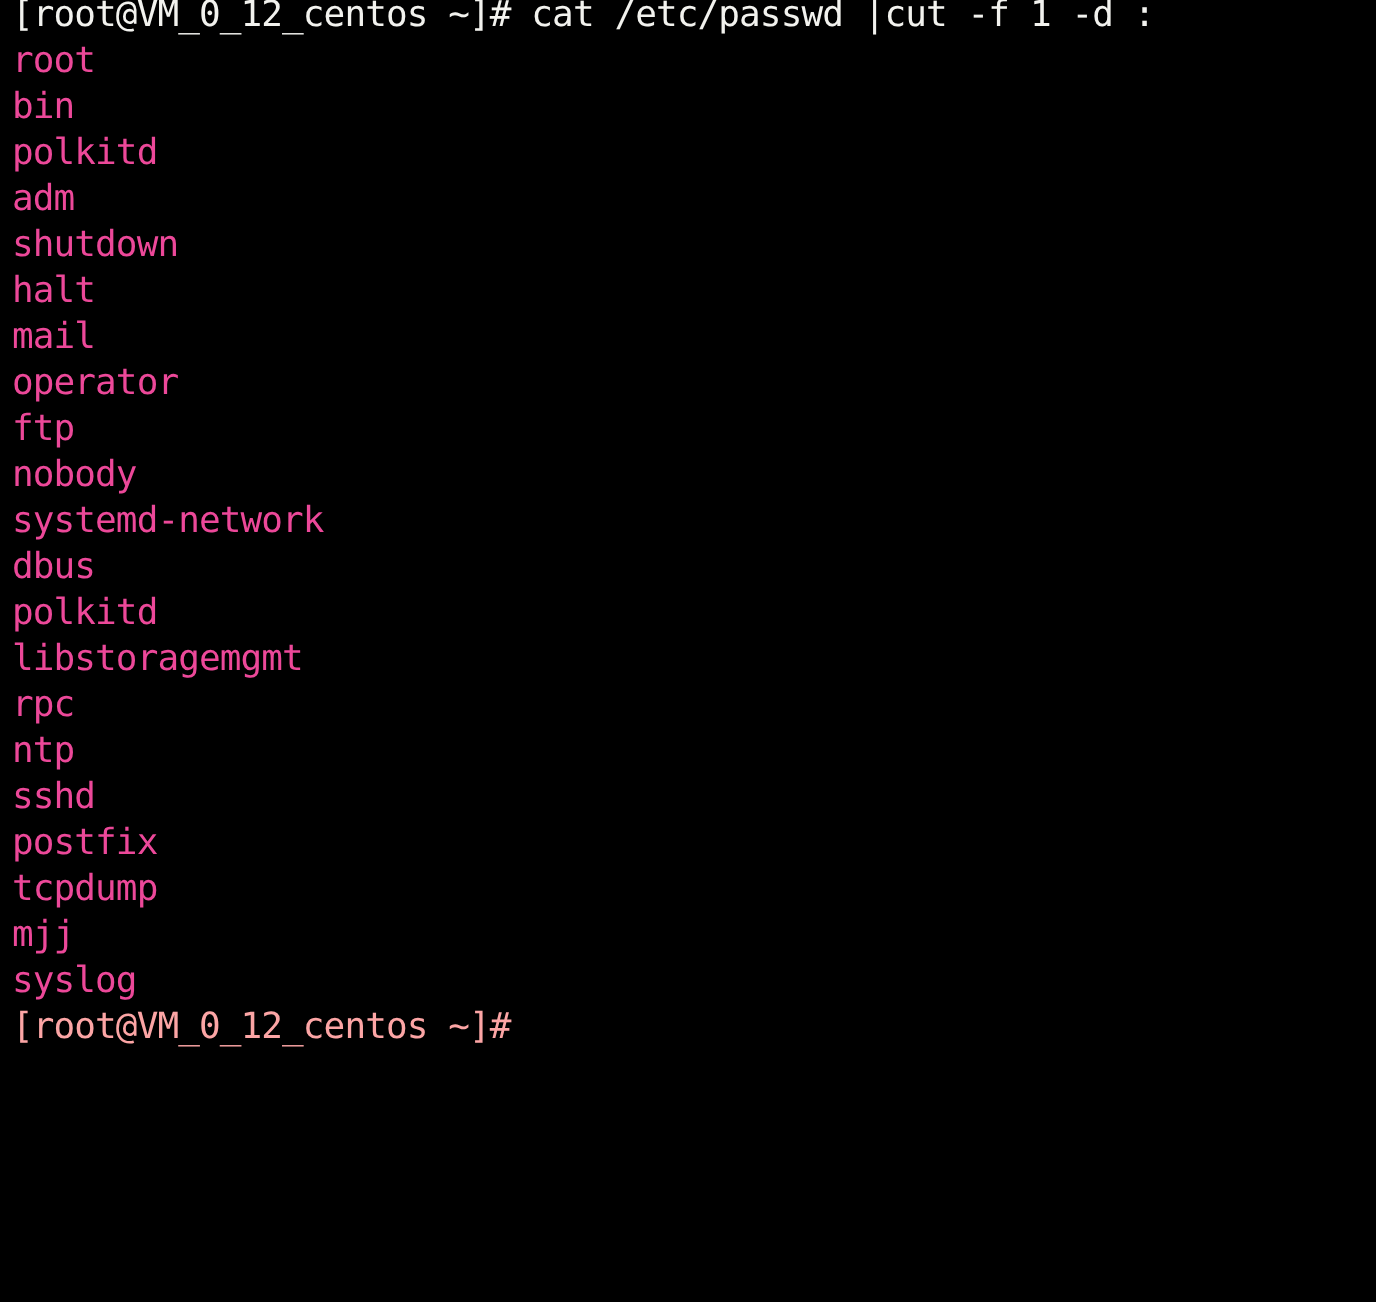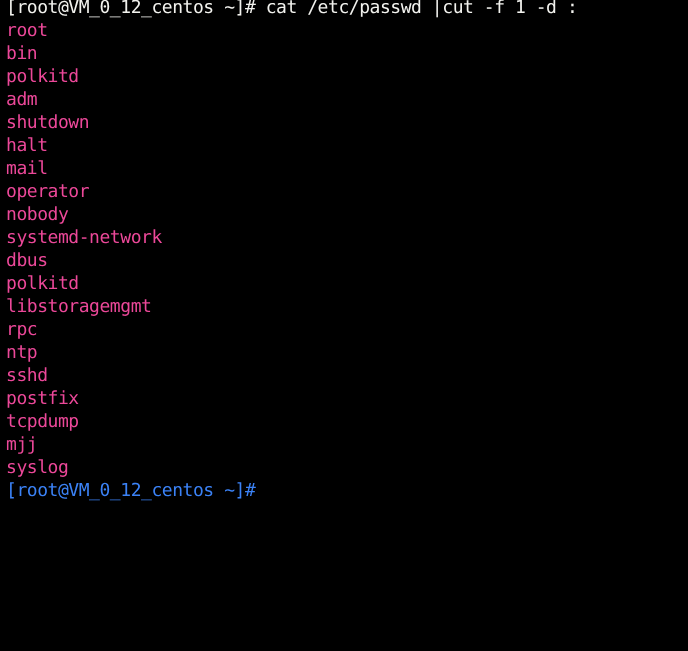--- a/index.html
+++ b/index.html
@@ -42,37 +42,38 @@
     color: #e8e8e4;
     text-rendering: geometricPrecision;
   }
   .prompt-line {
     color: #f2f2ee;
   }
   .output-line {
     color: #ec4899;
   }
   .cursor-line {
-    color: #3b82f6;
+    color: #fca5a5;
   }
 </style>
 </head>
 <body>
 
 <div id="terminal">
   <div id="screen">
       <div class="line prompt-line">[root@VM_0_12_centos ~]# cat /etc/passwd |cut -f 1 -d :</div>
       <div class="line output-line">root</div>
       <div class="line output-line">bin</div>
       <div class="line output-line">polkitd</div>
       <div class="line output-line">adm</div>
       <div class="line output-line">shutdown</div>
       <div class="line output-line">halt</div>
       <div class="line output-line">mail</div>
       <div class="line output-line">operator</div>
+      <div class="line output-line">ftp</div>
       <div class="line output-line">nobody</div>
       <div class="line output-line">systemd-network</div>
       <div class="line output-line">dbus</div>
       <div class="line output-line">polkitd</div>
       <div class="line output-line">libstoragemgmt</div>
       <div class="line output-line">rpc</div>
       <div class="line output-line">ntp</div>
       <div class="line output-line">sshd</div>
       <div class="line output-line">postfix</div>
       <div class="line output-line">tcpdump</div>

